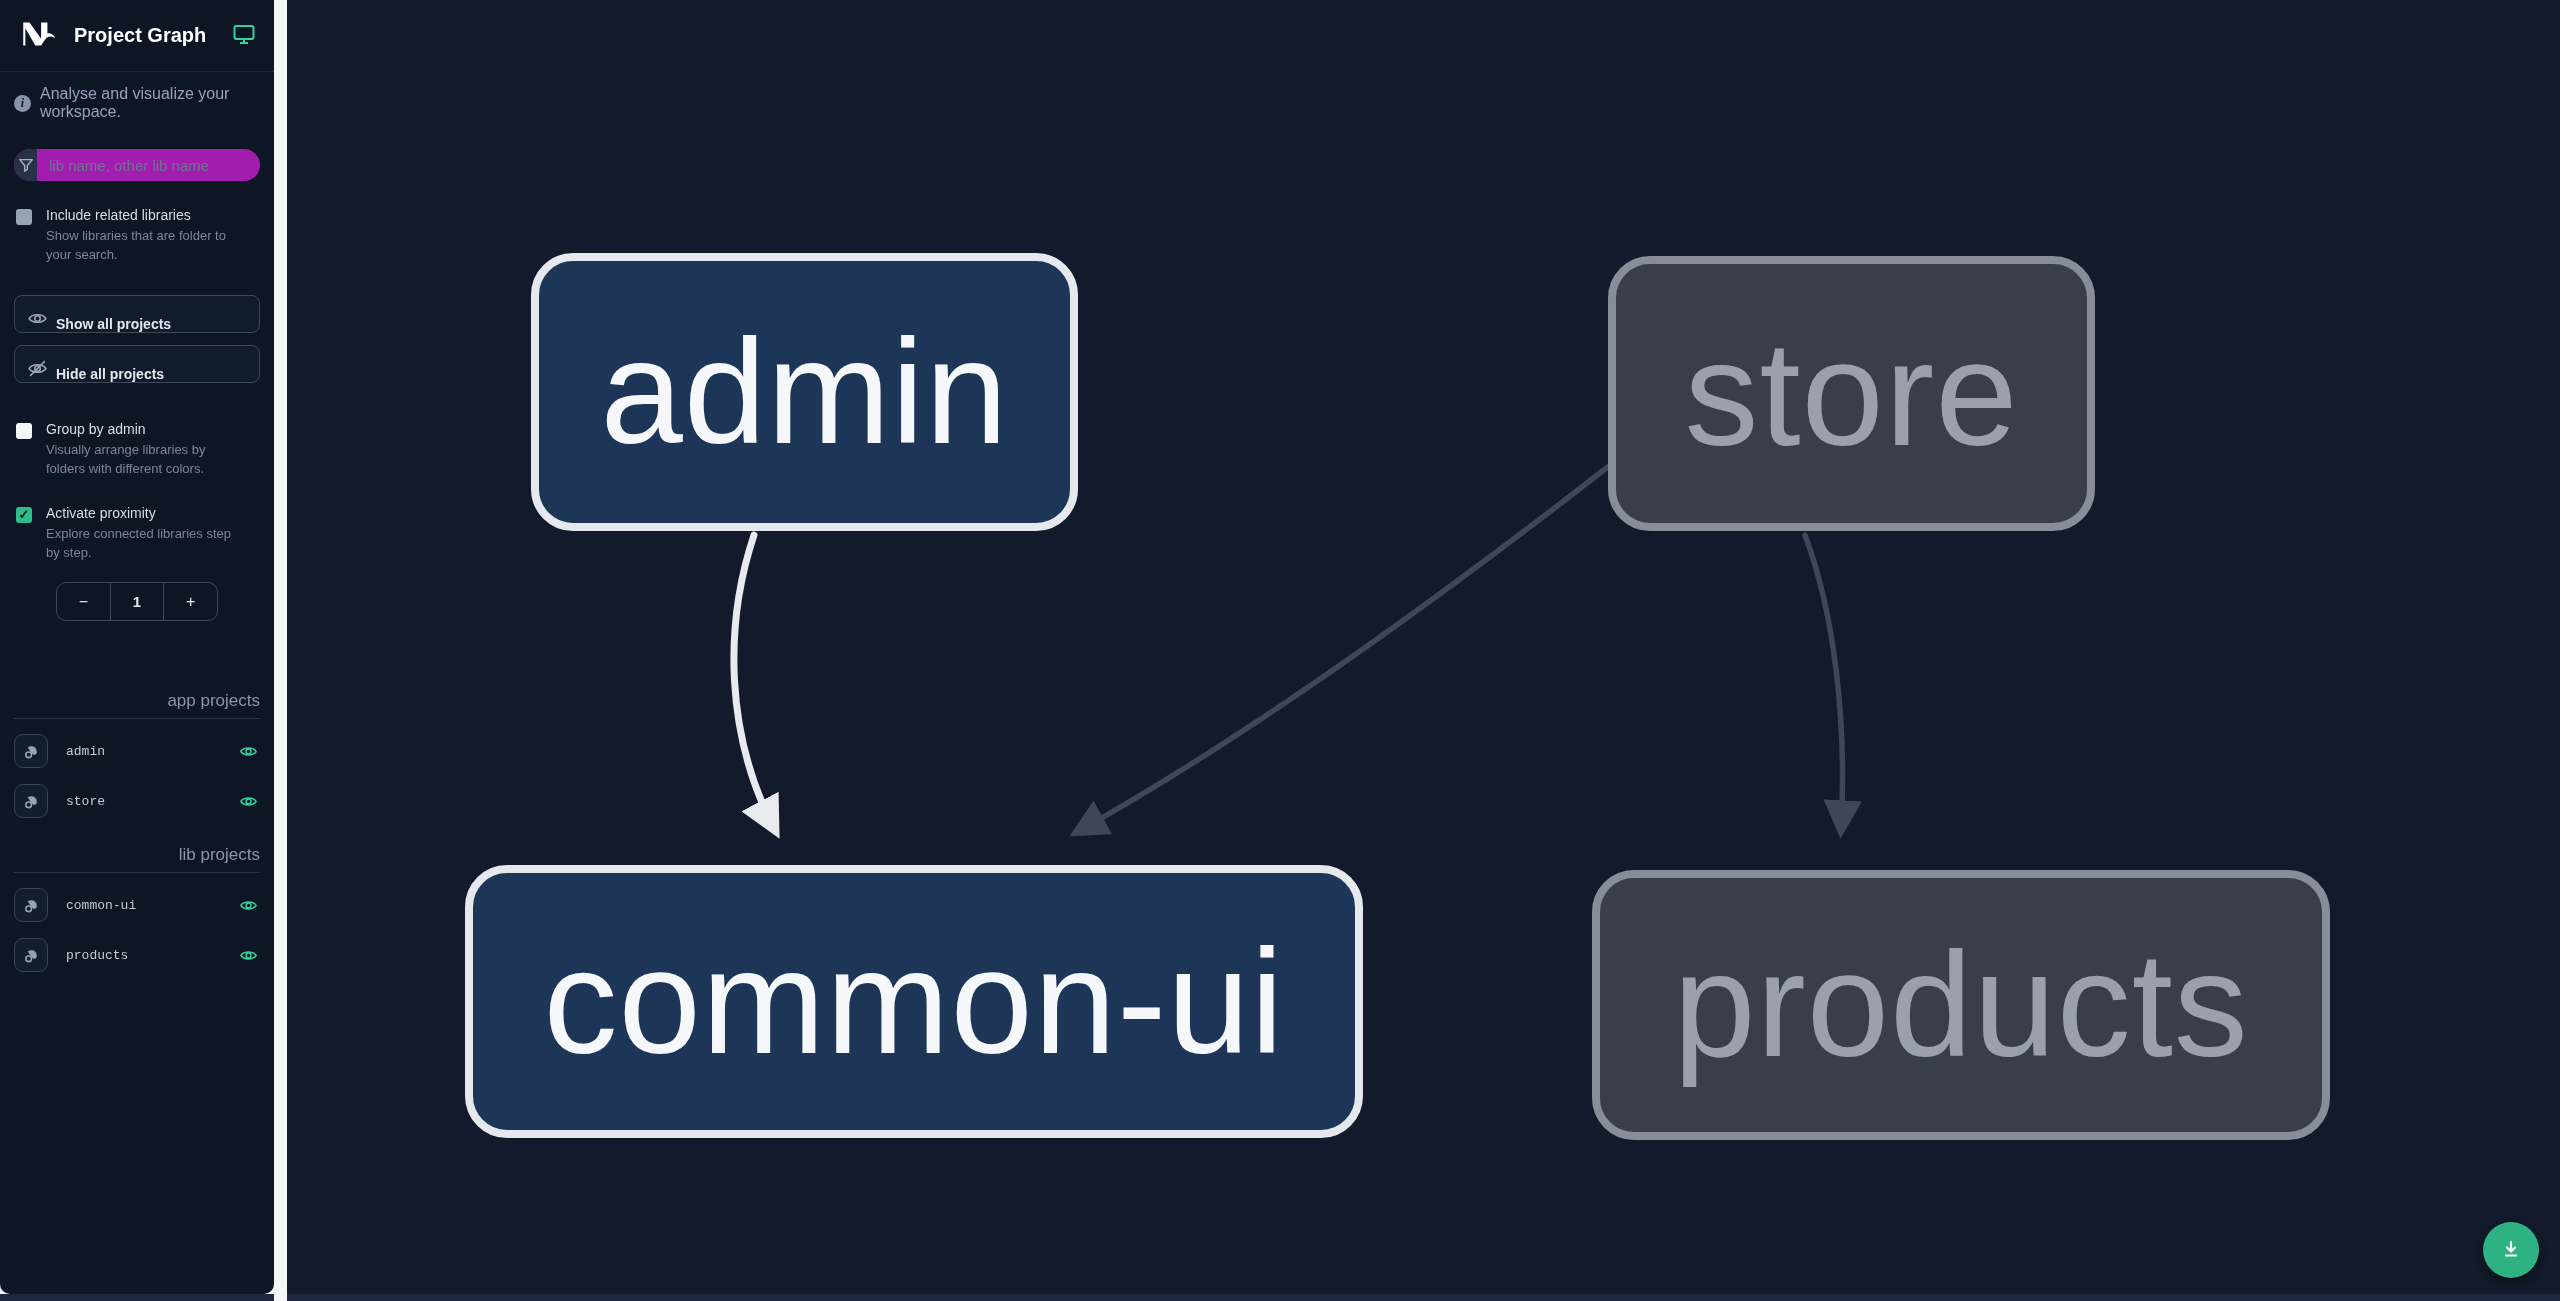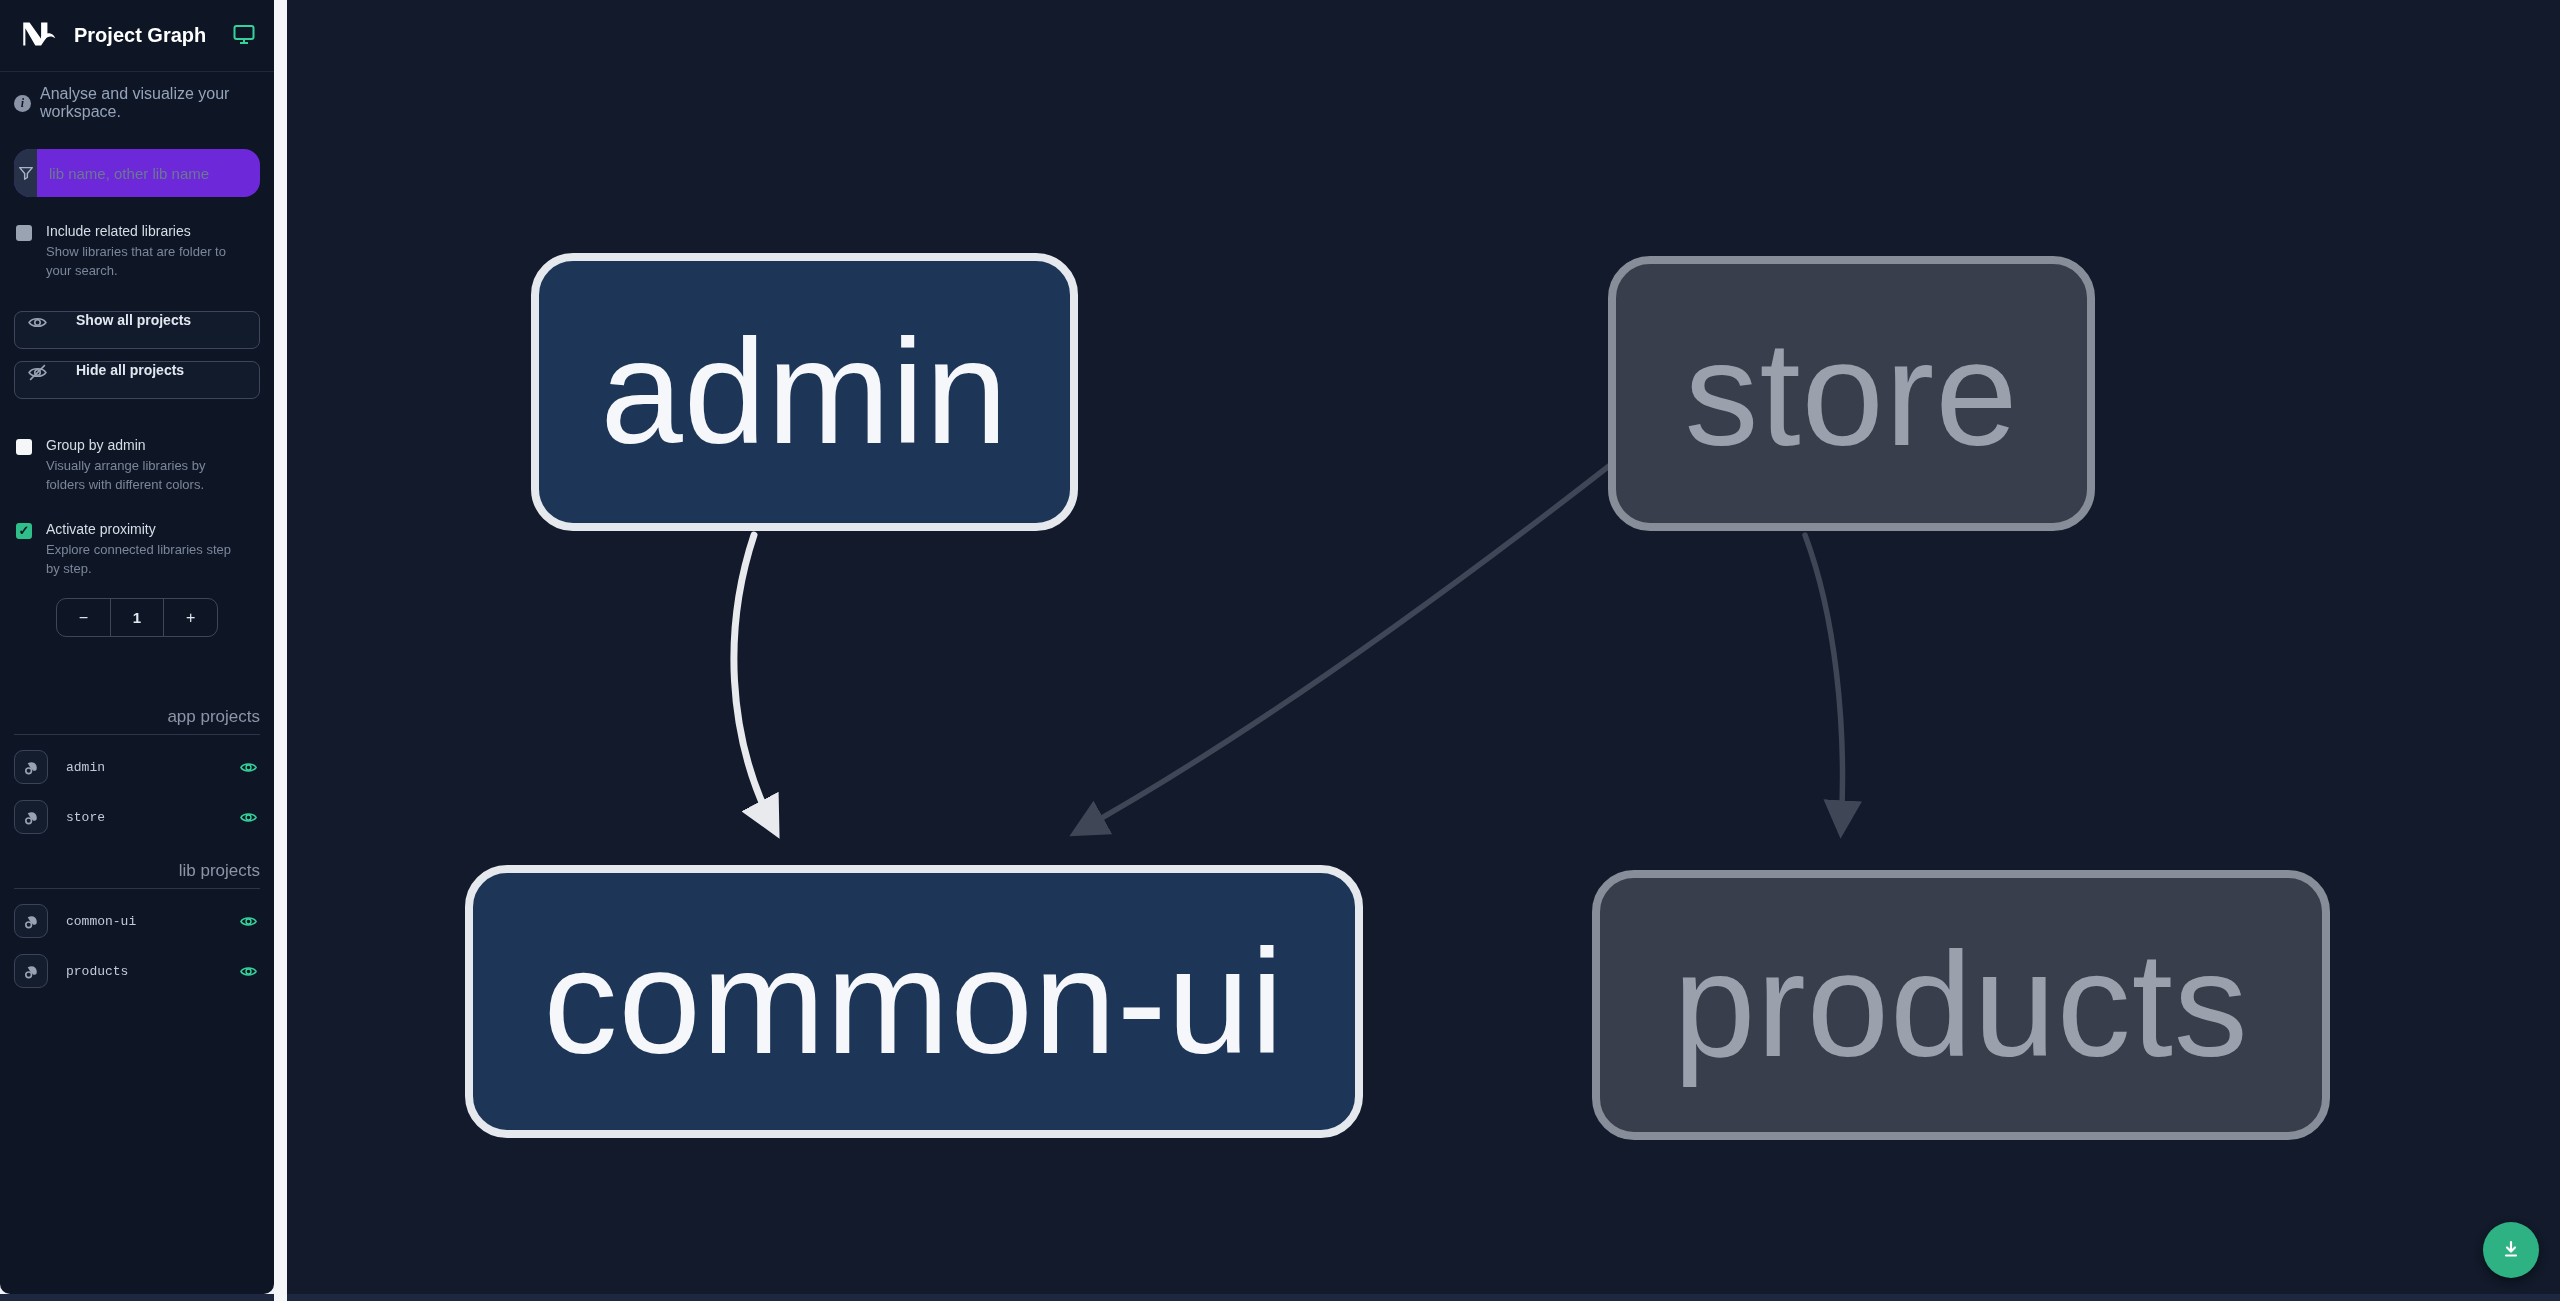--- a/index.html
+++ b/index.html
@@ -11,37 +11,37 @@
   .sidebar { position:absolute; left:0; top:0; width:274px; height:1294px;
              background:#0e1626; color:#cbd5e1; border-radius:0 0 10px 10px; z-index:3; overflow:hidden; }
   .sb-header { height:72px; display:flex; align-items:center; gap:14px; padding:0 18px;
                border-bottom:1px solid #1e293b; }
   .sb-title { color:#ffffff; font-size:20px; font-weight:bold; flex:1 1 auto; }
   .tagline { display:flex; align-items:center; gap:9px; padding:13px 14px 12px 14px; }
   .tagline .txt { font-size:16px; color:#94a3b8; }
   .info-dot { width:17px; height:17px; border-radius:50%; background:#8b93a7; color:#0e1626;
               font-size:12px; font-weight:bold; display:flex; align-items:center; justify-content:center;
               font-family:"Liberation Serif", serif; font-style:italic; flex:0 0 auto; }
-  .search { margin:16px 14px 0 14px; height:48px; display:flex; align-items:stretch;
-            background:#6d28d9; border-radius:16px; overflow:hidden; }
+  .search { margin:16px 14px 0 14px; height:32px; display:flex; align-items:stretch;
+            background:#a21caf; border-radius:16px; overflow:hidden; }
   .search .icon-cell { width:44px; background:#27324a; display:flex; align-items:center; justify-content:center; }
   .search input { flex:1; background:transparent; border:none; outline:none; color:#cbd5e1;
                   font-size:15px; padding:0 12px; }
   .search input::placeholder { color:#6b7890; }
 
   .opt { display:flex; gap:14px; padding:0 16px; margin-top:26px; }
   .opt .box { width:16px; height:16px; border-radius:3px; margin-top:2px; flex:0 0 auto; }
   .box.gray { background:#9aa3b2; }
   .box.white { background:#f4f6f8; }
   .box.checked { background:#2fbe8a; color:#0e1626; font-size:13px; font-weight:bold;
                  display:flex; align-items:center; justify-content:center; }
   .opt .lbl { font-size:14px; font-weight:normal; color:#d7dde7; line-height:1.15; }
   .opt .desc { font-size:13px; color:#7a8699; line-height:1.45; margin-top:4px; max-width:196px; }
 
-  .sb-btn { margin:12px 14px 0 14px; height:38px; width:246px; display:flex; align-items:flex-start; gap:28px;
+  .sb-btn { margin:12px 14px 0 14px; height:38px; width:246px; display:flex; align-items:flex-end; gap:8px;
             padding:0 12px; background:#121b2c; border:1px solid #3d4759; border-radius:8px;
             color:#e2e8f0; font-size:14px; font-weight:bold; cursor:pointer; }
   .sb-btn:first-of-type { margin-top:30px; }
 
   .counter { margin:20px 0 0 56px; width:162px; height:39px; border:1px solid #3d4759;
              border-radius:10px; display:flex; overflow:hidden; }
   .counter > div { flex:1; display:flex; align-items:center; justify-content:center;
                    color:#e2e8f0; font-size:16px; }
   .counter > div + div { border-left:1px solid #3d4759; }
   .counter .val { font-weight:bold; font-size:15px; }

